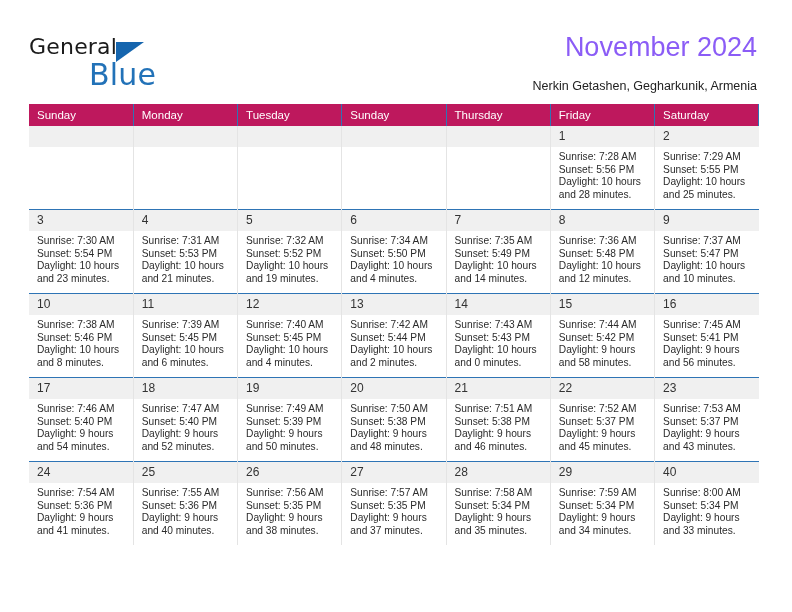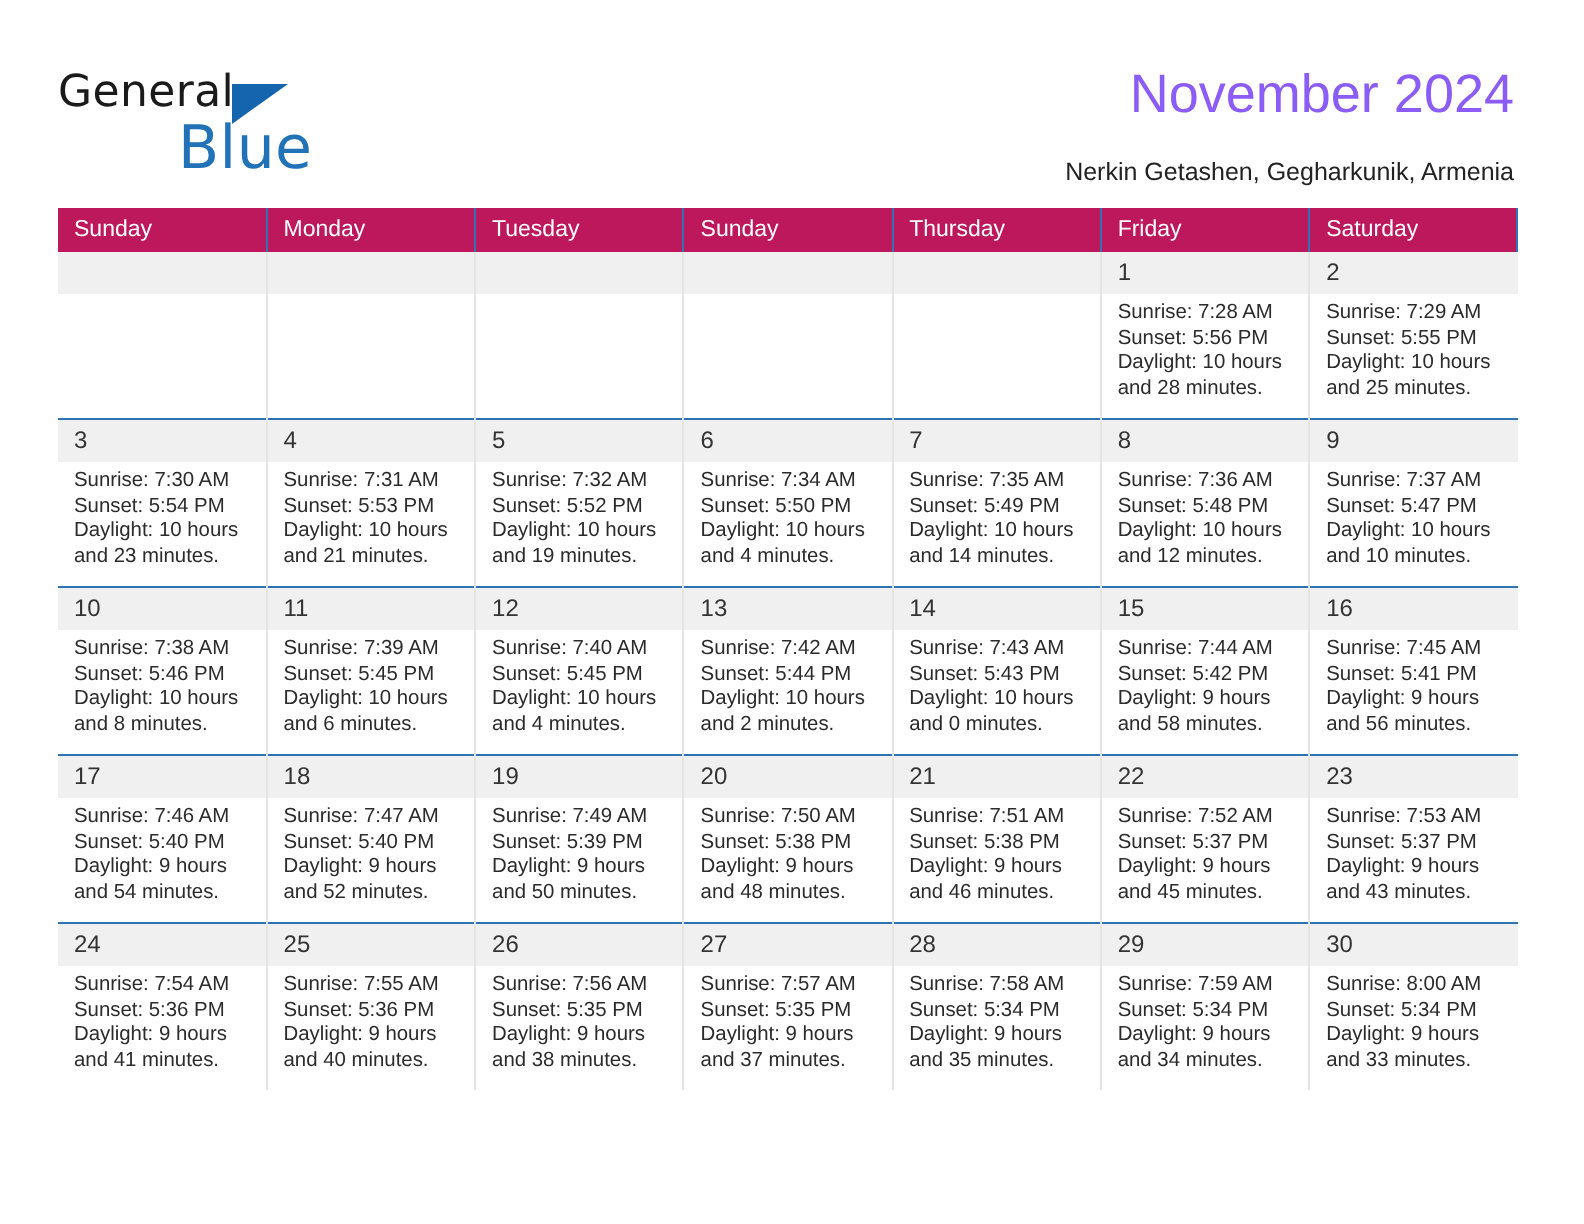--- a/index.html
+++ b/index.html
@@ -455,21 +455,21 @@
             <td>
               <span class="daynum">29</span>
               <div class="daybody">
                 <div>Sunrise: 7:59 AM</div>
                 <div>Sunset: 5:34 PM</div>
                 <div>Daylight: 9 hours</div>
                 <div>and 34 minutes.</div>
               </div>
             </td>
             <td class="last">
-              <span class="daynum">30</span>
+              <span class="daynum">40</span>
               <div class="daybody">
                 <div>Sunrise: 8:00 AM</div>
                 <div>Sunset: 5:34 PM</div>
                 <div>Daylight: 9 hours</div>
                 <div>and 33 minutes.</div>
               </div>
             </td>
           </tr>
         </tbody>
     </table>

